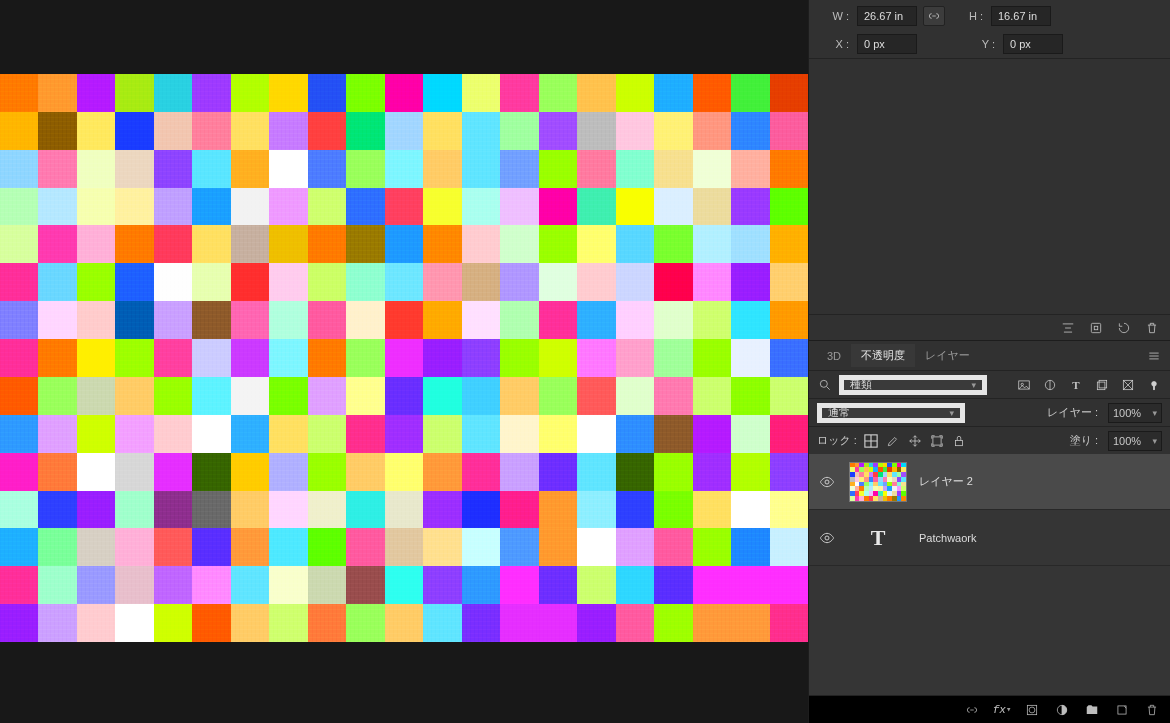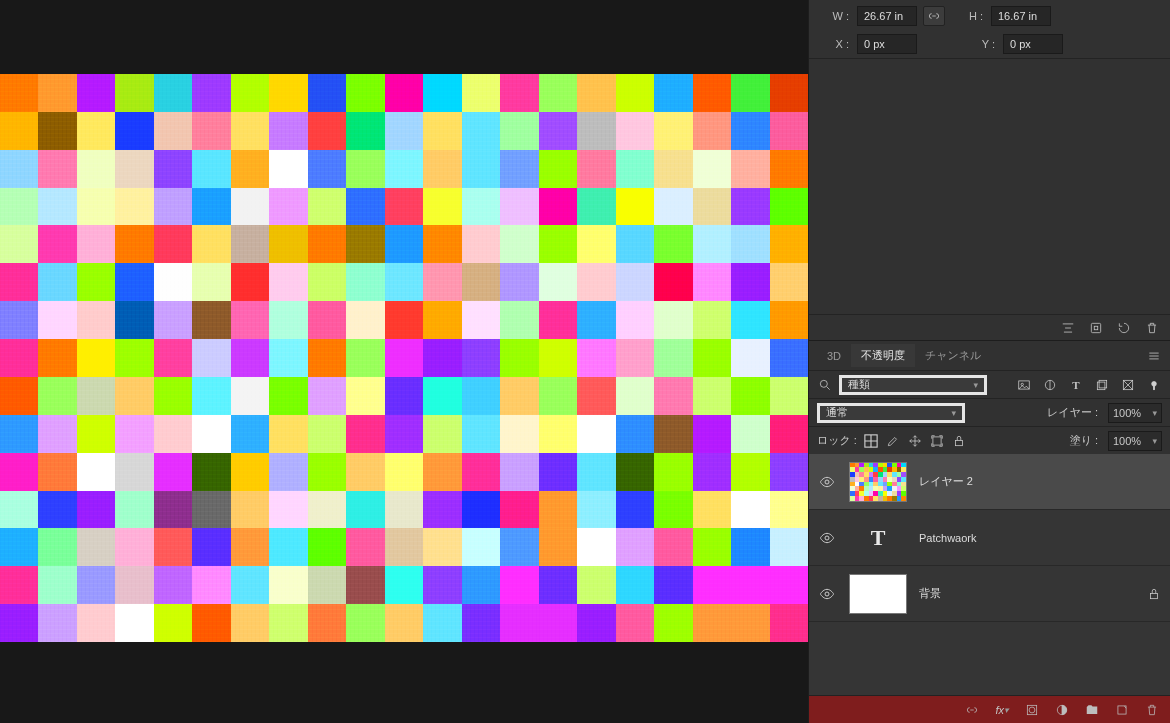--- a/index.html
+++ b/index.html
@@ -62,21 +62,21 @@
   }
   .tab { padding: 4px 10px; color: #9a9a9a; }
   .tab.active { color:#e2e2e2; background: #383838; }
   .tabs-right { margin-left:auto; color:#aaa; }
   
   .lrow {
     height: 28px; display:flex; align-items:center;
     padding: 0 8px; gap: 6px; border-top:1px solid #232323;
   }
   .select {
-    height: 20px; background:#3a3a3a; border:3px solid #e5e5e5;
+    height: 20px; background:#3a3a3a; border:5px solid #e5e5e5;
     color:#ddd; padding: 0 6px; display:flex; align-items:center;
     justify-content:space-between; font-size:11px;
   }
   .sel-wide { flex:1; max-width: 148px;}
   .icon { width:16px; height:16px; display:inline-flex; align-items:center; justify-content:center; color:#c4c4c4;}
   .icon svg { width:14px; height:14px; fill:none; stroke:#cfcfcf; stroke-width:1.3; }
   .rgap { margin-left:auto; display:flex; gap:10px; align-items:center;}
   .pct-box { width:54px; height:20px; background:#2b2b2b; border:1px solid #1a1a1a; display:flex; align-items:center; justify-content:space-between; padding: 0 4px;}
   .chev { font-size:9px; color:#999; }
   
@@ -92,21 +92,21 @@
     display:flex; align-items:center; justify-content:center; overflow:hidden;
   }
   .thumb.mini { display:grid; grid-template-columns: repeat(12,1fr); grid-template-rows: repeat(8,1fr);}
   .thumb.mini div{width:100%;height:100%;}
   .tlabel { color:#ddd; }
   .txt-thumb { width:58px; display:flex; justify-content:center; font-family: Georgia, serif; font-size:22px; font-weight:bold; color:#e8e8e8;}
   .lock-r { margin-left:auto; color:#bbb;}
   
   .layers-footer {
     height: 28px; display:flex; align-items:center; justify-content:flex-end;
-    gap: 14px; padding: 0 10px; border-top:1px solid #222; background:#7f1d1d;
+    gap: 14px; padding: 0 10px; border-top:1px solid #222; background:#000000;font-family:Liberation Mono, monospace;
   }
   .layers-footer .icon svg { stroke:#bdbdbd; }
 </style>
 </head>
 <body>
 
 <div class="canvas-area">
   <div class="canvas" id="patch-canvas">
       <div class="sq" style="background: rgb(255, 122, 0);"></div>
       <div class="sq" style="background: rgb(255, 154, 46);"></div>
@@ -473,21 +473,21 @@
     <span class="icon">
         <svg viewBox="0 0 24 24">
           <path d="M5 7h14M9 7V4h6v3M7 7l1 13h8l1-13"></path>
         </svg>
       </span>
   </div>
 
   <div class="tabs-row">
     <div class="tab">3D</div>
     <div class="tab active">不透明度</div>
-    <div class="tab">チャンネル</div>
+    <div class="tab">レイヤー</div>
     <div class="tabs-right icon">
         <svg viewBox="0 0 24 24">
           <path d="M4 7h16M4 12h16M4 17h16"></path>
         </svg>
       </div>
   </div>
 
   <div class="lrow">
     <span class="icon">
         <svg viewBox="0 0 24 24">
@@ -699,36 +699,20 @@
     <div class="layer-item">
       <div class="eye">
           <svg viewBox="0 0 24 24" width="16" height="16" fill="none" stroke="#ccc" stroke-width="1.5">
             <path d="M2 12s4-7 10-7 10 7 10 7-4 7-10 7S2 12 2 12z"></path>
             <circle cx="12" cy="12" r="3"></circle>
           </svg>
         </div>
       <div class="txt-thumb">T</div>
       <span class="tlabel">Patchwaork</span>
     </div>
-    <div class="layer-item">
-      <div class="eye">
-          <svg viewBox="0 0 24 24" width="16" height="16" fill="none" stroke="#ccc" stroke-width="1.5">
-            <path d="M2 12s4-7 10-7 10 7 10 7-4 7-10 7S2 12 2 12z"></path>
-            <circle cx="12" cy="12" r="3"></circle>
-          </svg>
-        </div>
-      <div class="thumb"></div>
-      <span class="tlabel">背景</span>
-      <span class="lock-r icon">
-          <svg viewBox="0 0 24 24">
-            <rect x="6" y="11" width="12" height="9"></rect>
-            <path d="M9 11V7a3 3 0 016 0v4"></path>
-          </svg>
-        </span>
-    </div>
   </div>
 
   <div class="layers-footer">
     <span class="icon">
         <svg viewBox="0 0 24 24">
           <path d="M9 12h6M8 8a4 4 0 000 8M16 8a4 4 0 010 8"></path>
         </svg>
       </span>
     <span class="icon" style="font-style:italic;font-size:11px;">fx<span class="chev">▾</span></span>
     <span class="icon">

